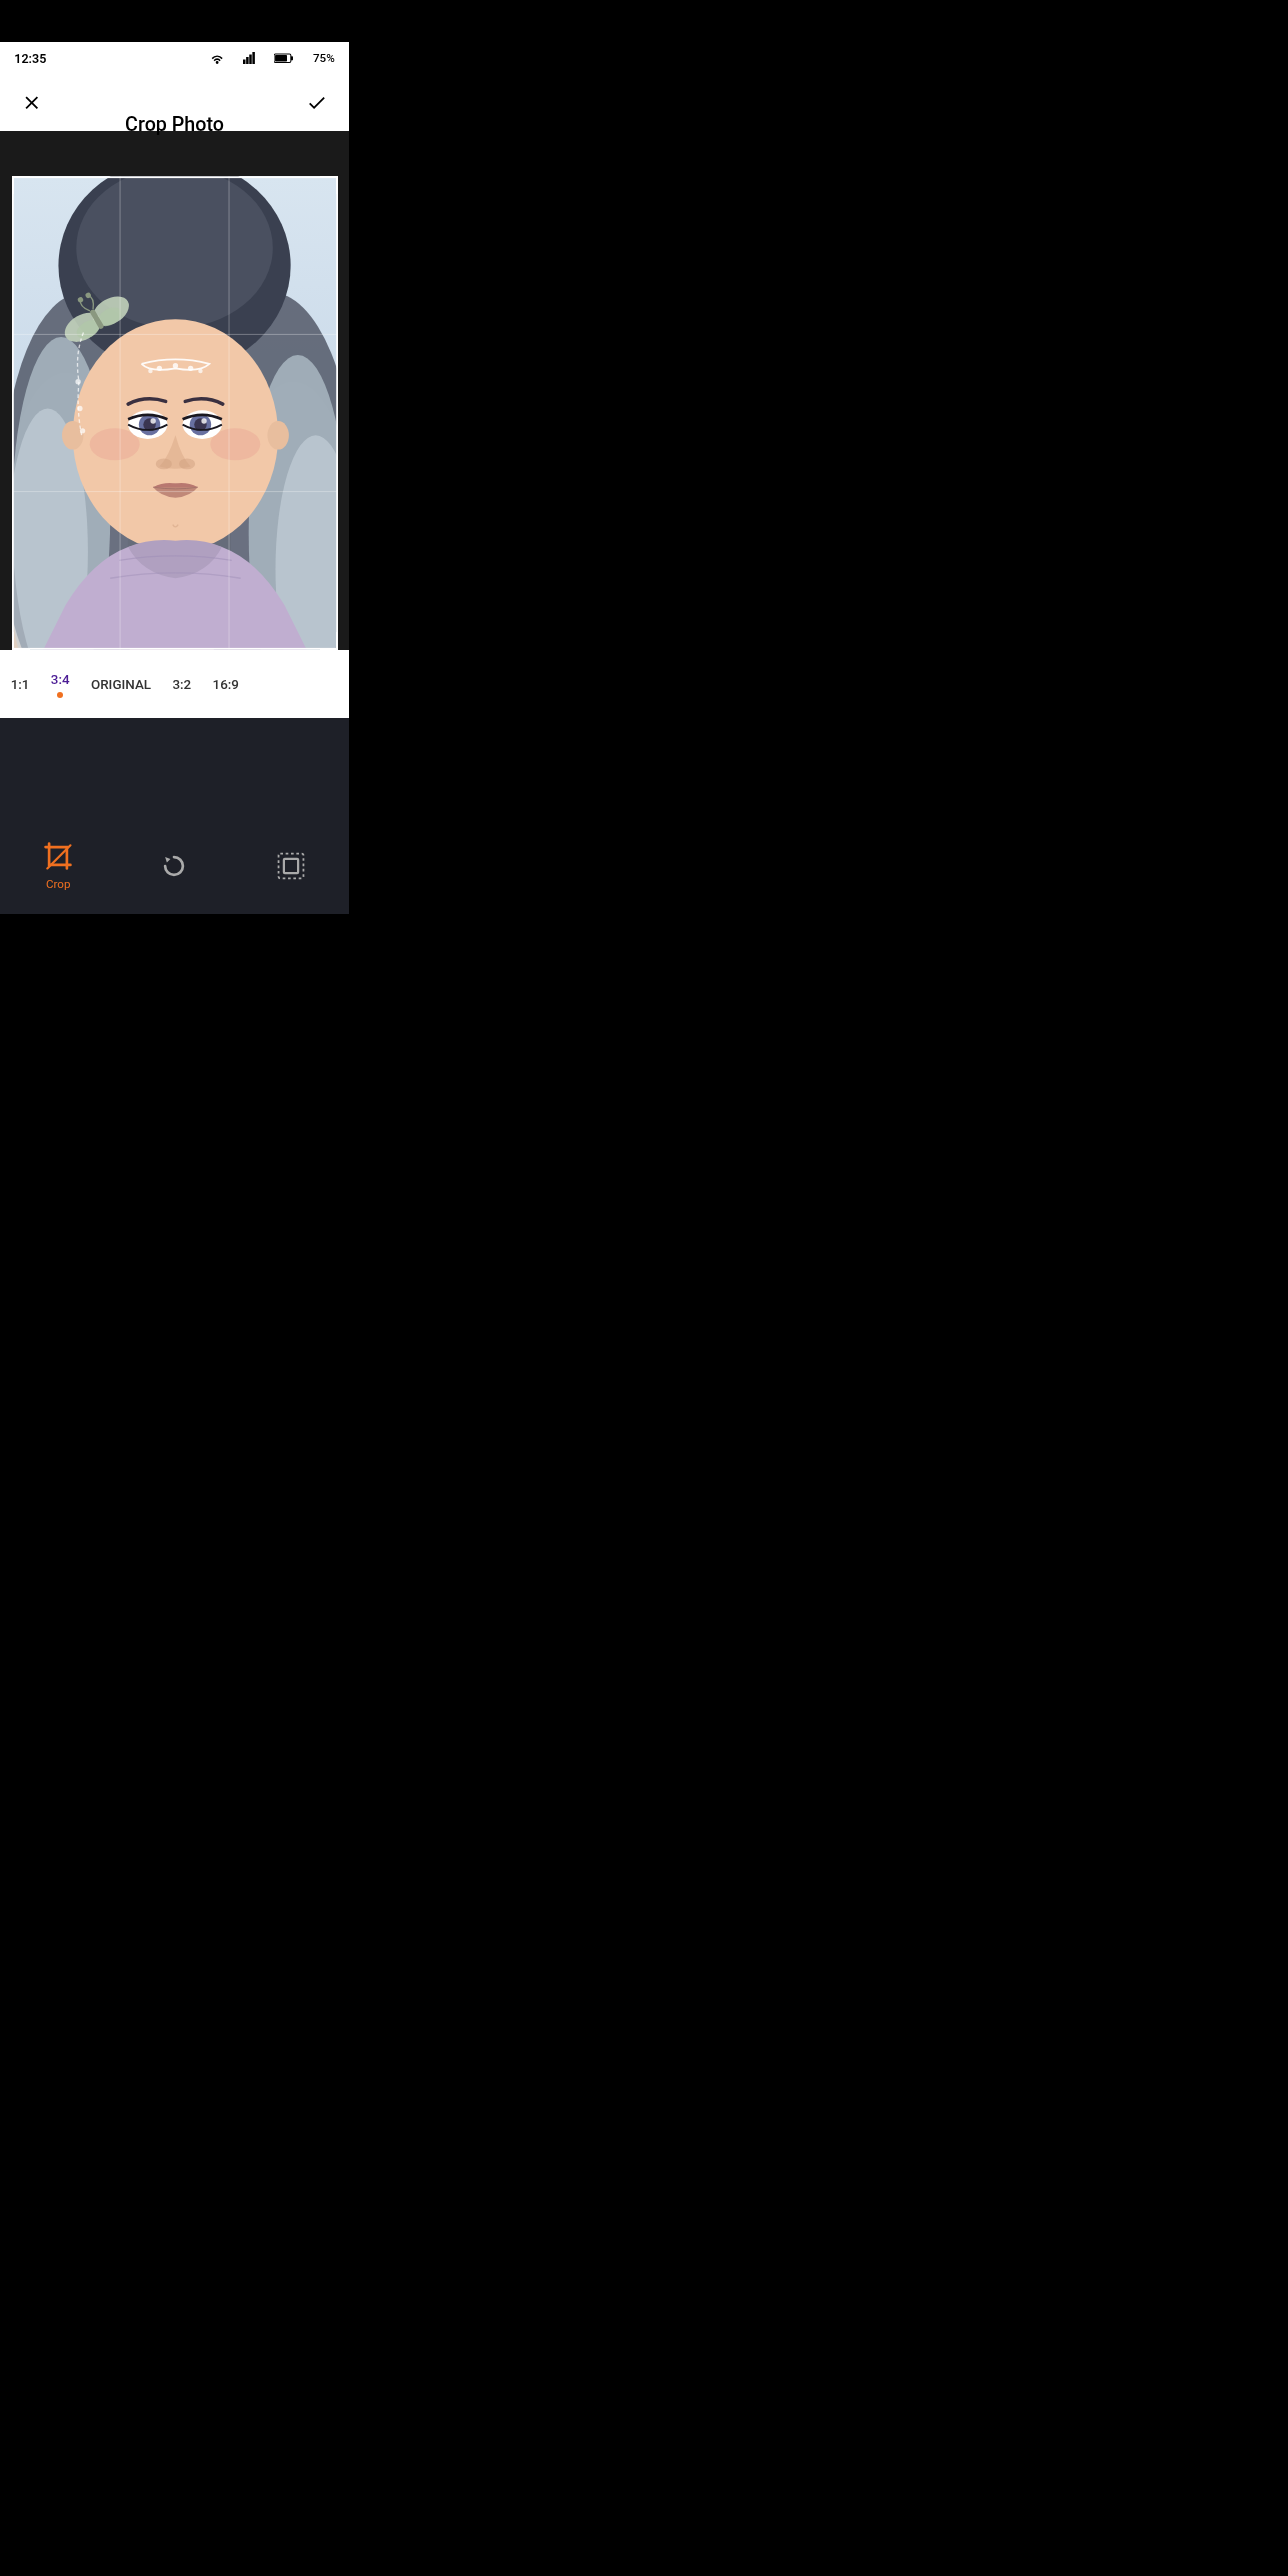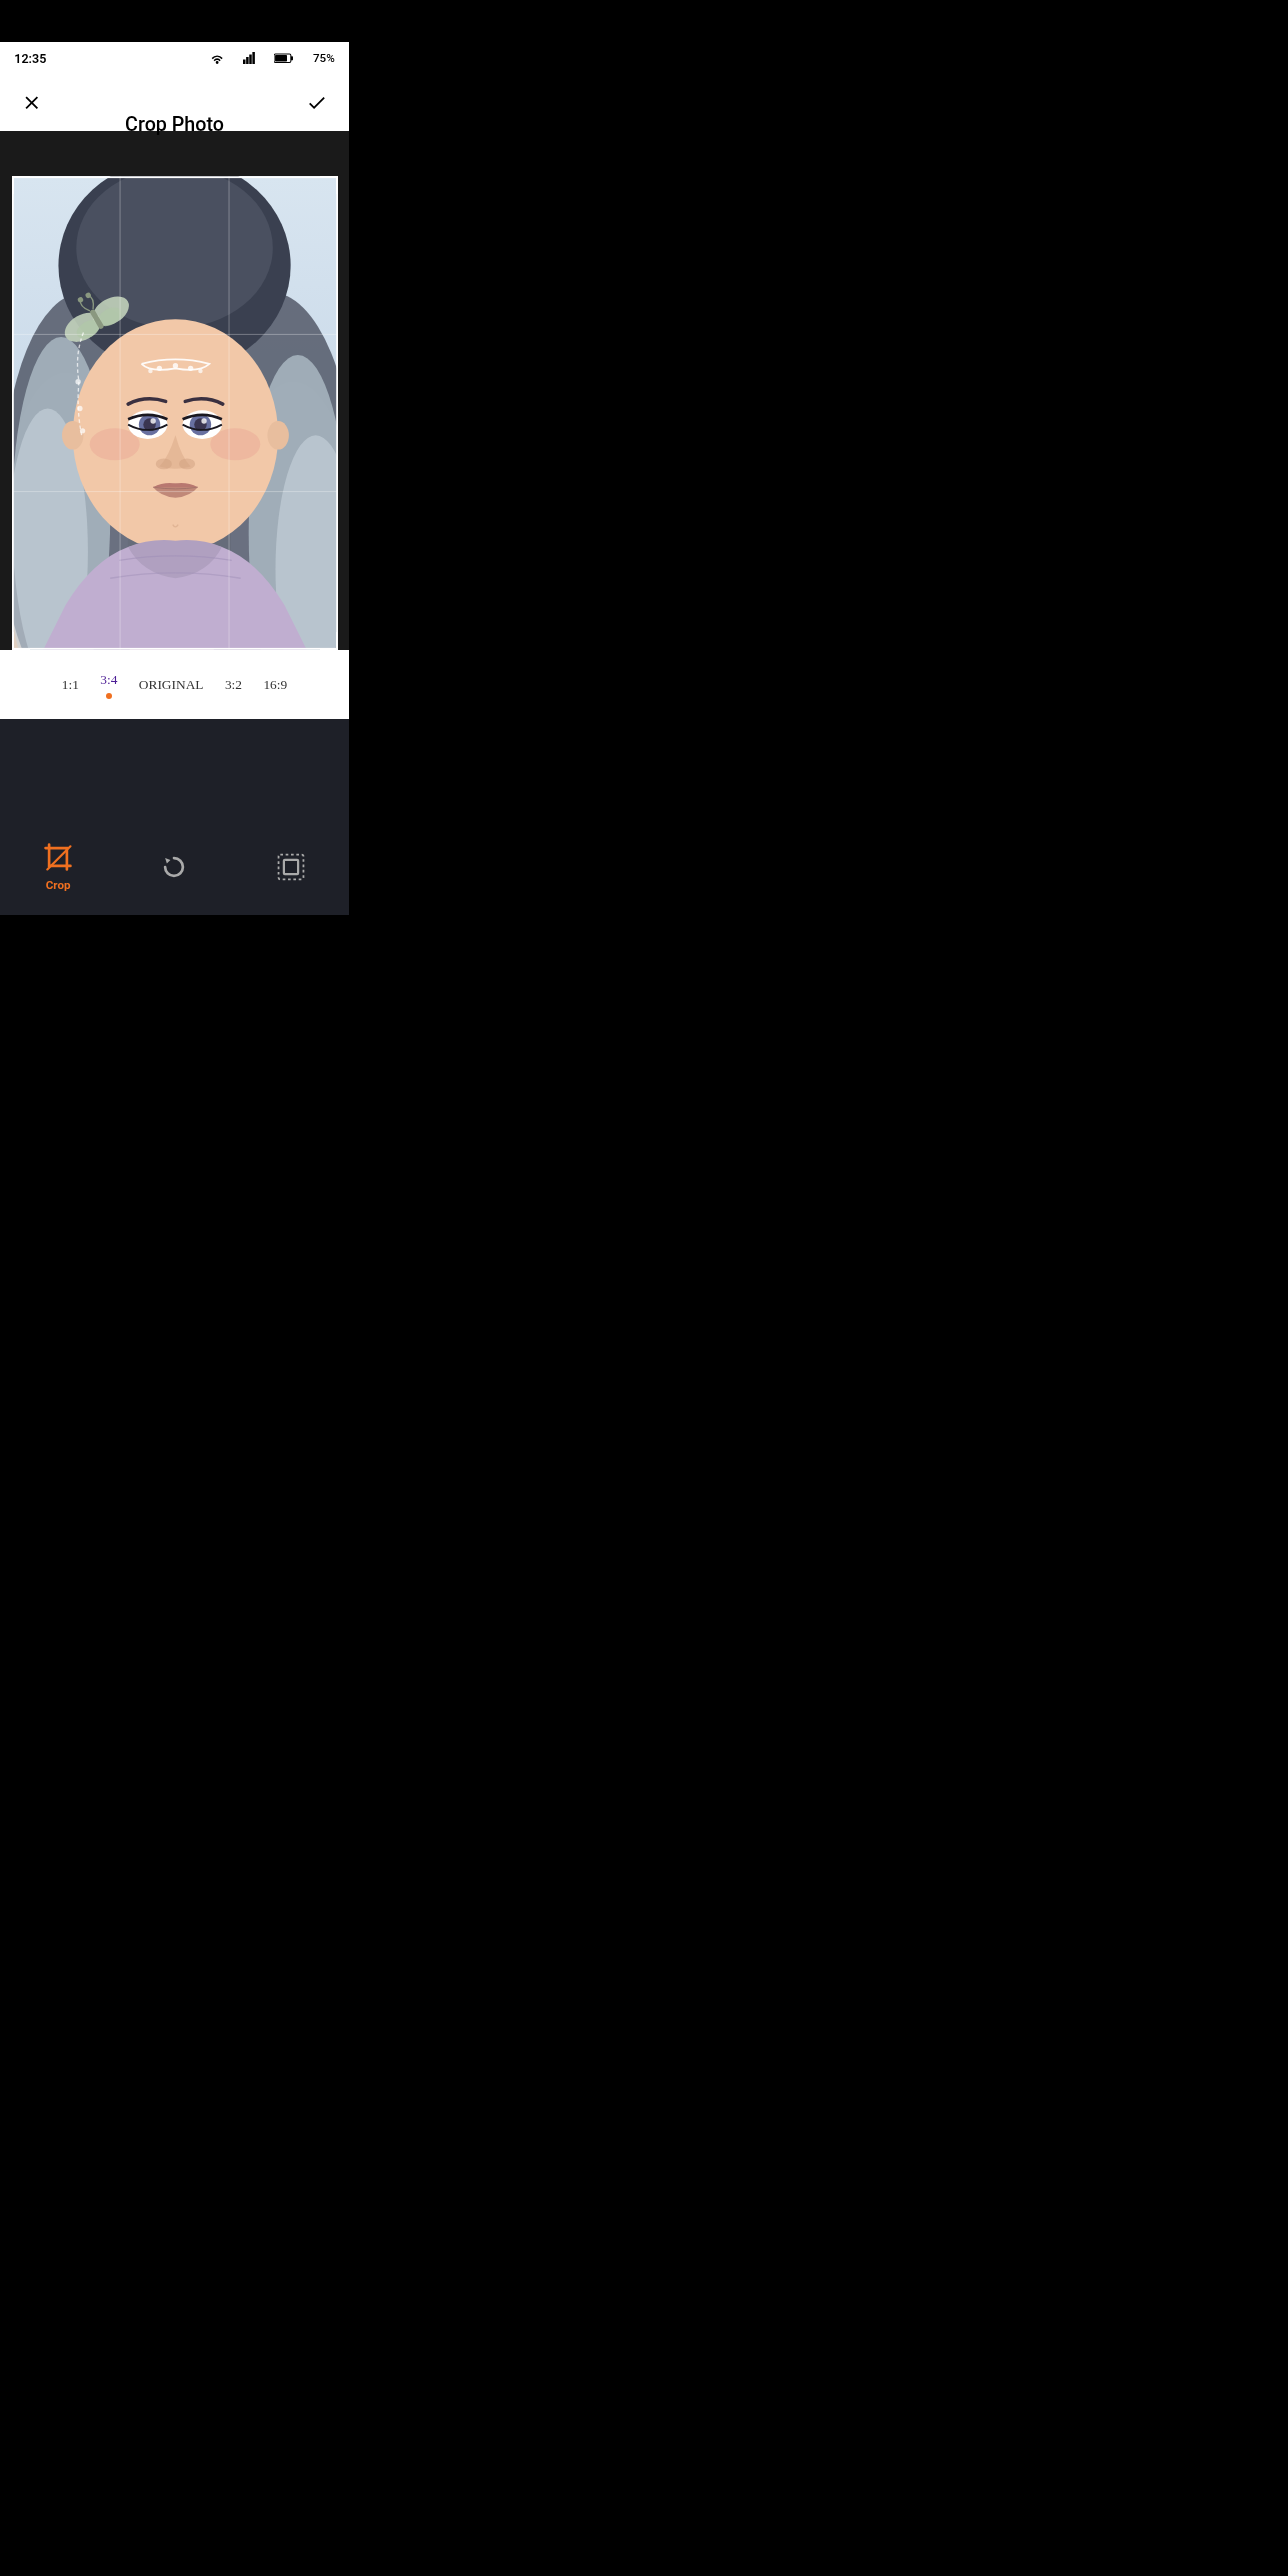--- a/index.html
+++ b/index.html
@@ -125,23 +125,22 @@
     .crop-handle.br {
       bottom: 0; right: 0;
       border-width: 0 2.7px 2.7px 0;
     }
 
     
     .ratio-bar {
       background: #fff;
       display: flex;
       align-items: center;
-      justify-content: center;
-      padding: 18px 12px 16px;
-      font-family: Liberation Serif, serif;
+      justify-content: flex-start;
+      padding: 18px 0 16px;
     }
 
     .ratio-item {
       display: flex;
       flex-direction: column;
       align-items: center;
       gap: 5.4px;
       cursor: pointer;
       padding: 3.6px 10.7px;
     }
@@ -183,21 +182,21 @@
       display: flex;
       flex-direction: column;
       align-items: center;
       gap: 5.4px;
       cursor: pointer;
     }
 
     .tool-label {
       font-size: 11.6px;
       color: #f07020;
-      font-weight: 700;
+      font-weight: 400;
     }
 
     .tool-icon-wrapper {
       display: flex;
       align-items: center;
       justify-content: center;
     }
   </style>
 </head>
 <body>

